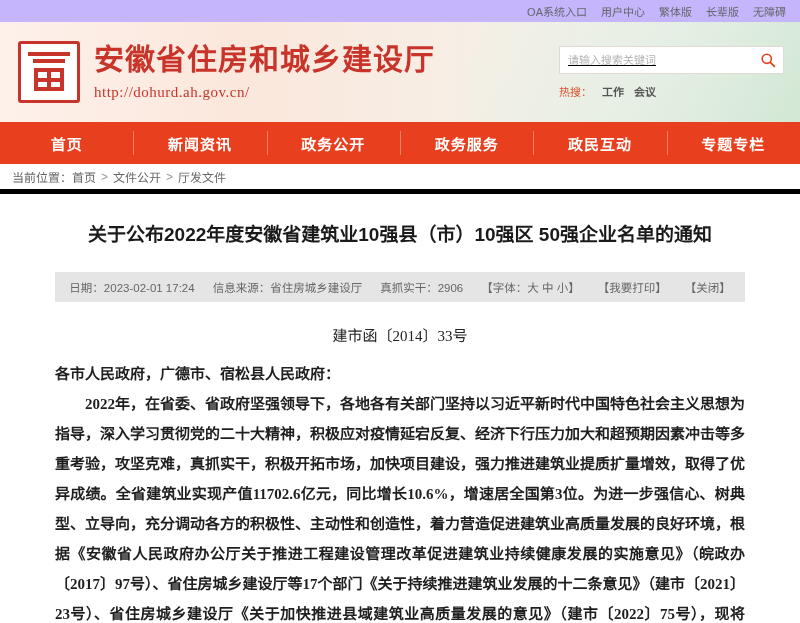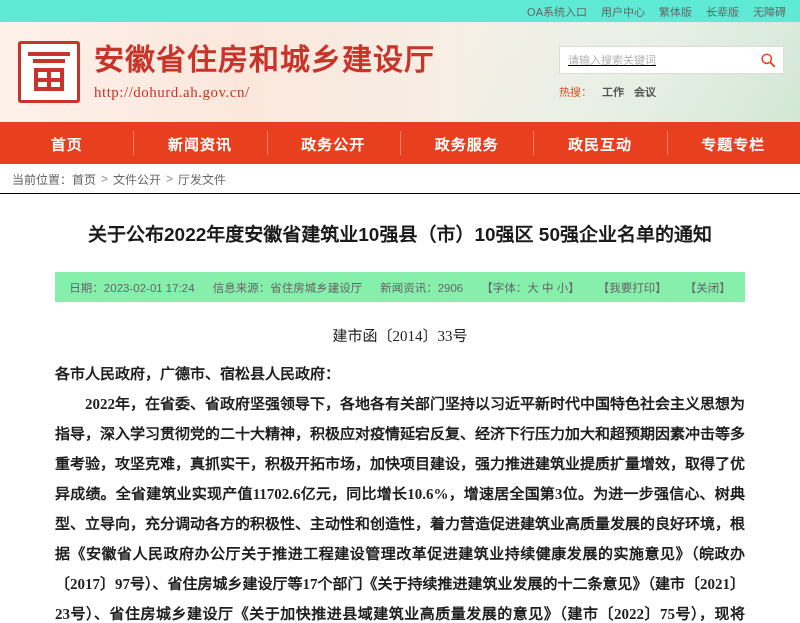--- a/index.html
+++ b/index.html
@@ -15,21 +15,21 @@
   
   .topbar {
     height: 22px;
     display: flex;
     justify-content: flex-end;
     align-items: center;
     padding-right: 14px;
     gap: 14px;
     font-size: 11px;
     color: #666;
-    background: #5eead4;
+    background: #c4b5fd;
   }
   .topbar a { color: #666; text-decoration: none; white-space: nowrap; }
 
   
   .header {
     height: 100px;
     background: linear-gradient(to right, #fdf1ea 0%, #fbe7dc 30%, #f6efe6 60%, #eef4ee 100%);
     display: flex;
     align-items: center;
     padding: 0 16px 0 18px;
@@ -150,41 +150,41 @@
   }
 
   
   .crumb {
     height: 30px;
     display: flex;
     align-items: center;
     font-size: 12px;
     color: #666;
     padding-left: 12px;
-    border-bottom: 1px solid #000000;
+    border-bottom: 5px solid #000000;
     background: #fff;
   }
   .crumb a { color: #666; text-decoration: none; }
   .crumb .sep { margin: 0 5px; color: #999; }
 
   
   .article {
     padding: 26px 55px 0 55px;
   }
   .art-title {
     font-size: 19px;
     font-weight: bold;
     color: #1a1a1a;
     text-align: center;
     line-height: 1.6;
     font-family: "Liberation Sans", sans-serif;
   }
   .meta {
     margin-top: 22px;
-    background: #86efac;
+    background: #e5e5e5;
     height: 30px;
     display: flex;
     align-items: center;
     justify-content: center;
     gap: 18px;
     font-size: 11.5px;
     color: #666;
   }
   .meta .g { color: #666; }
   .meta a { color: #666; text-decoration: none; }
@@ -267,21 +267,21 @@
     <span class="sep">&gt;</span>
     <a>厅发文件</a>
   </div>
 
   <div class="article">
     <div class="art-title">关于公布2022年度安徽省建筑业10强县（市）10强区 50强企业名单的通知</div>
 
     <div class="meta">
       <span class="g"><span>日期：</span><span>2023-02-01 17:24</span></span>
       <span class="g"><span>信息来源：</span><span>省住房城乡建设厅</span></span>
-      <span class="g"><span>新闻资讯：</span><span>2906</span></span>
+      <span class="g"><span>真抓实干：</span><span>2906</span></span>
       <span class="fs">
         <span>【字体：</span><span>大</span>&nbsp;<span>中</span>&nbsp;<span>小</span><span>】</span>
       </span>
       <a>【我要打印】</a>
       <a>【关闭】</a>
     </div>
 
     <div class="doc-no">建市函〔2014〕33号</div>
 
     <div class="body-text">

